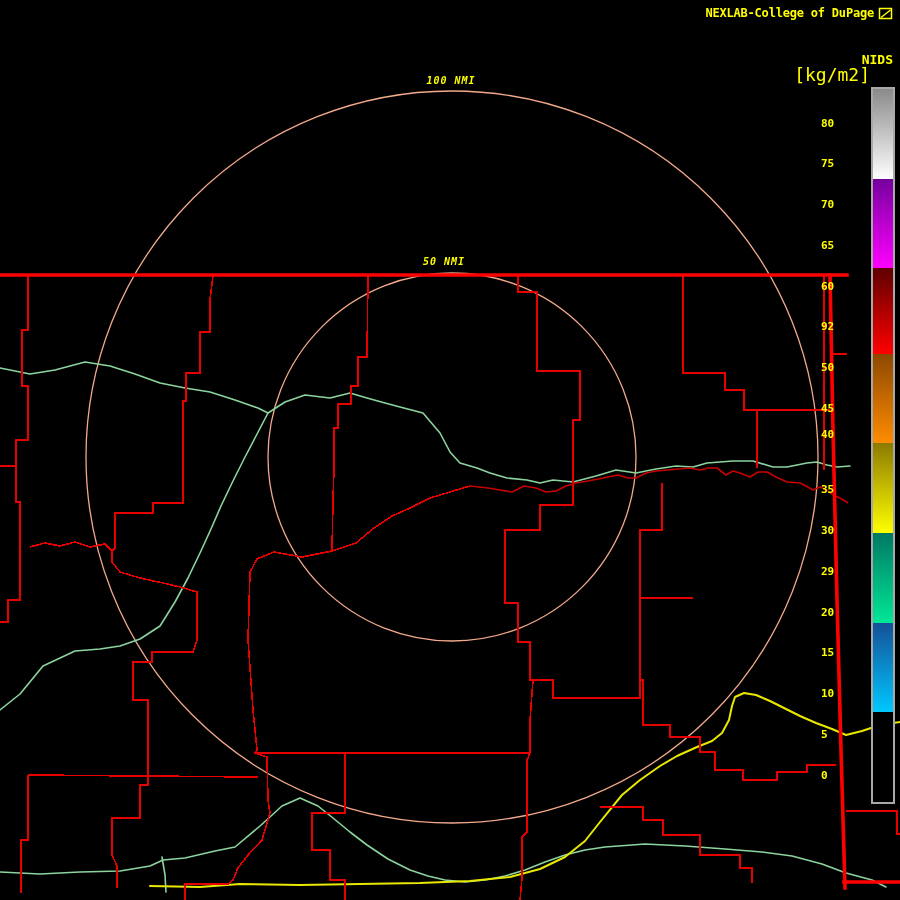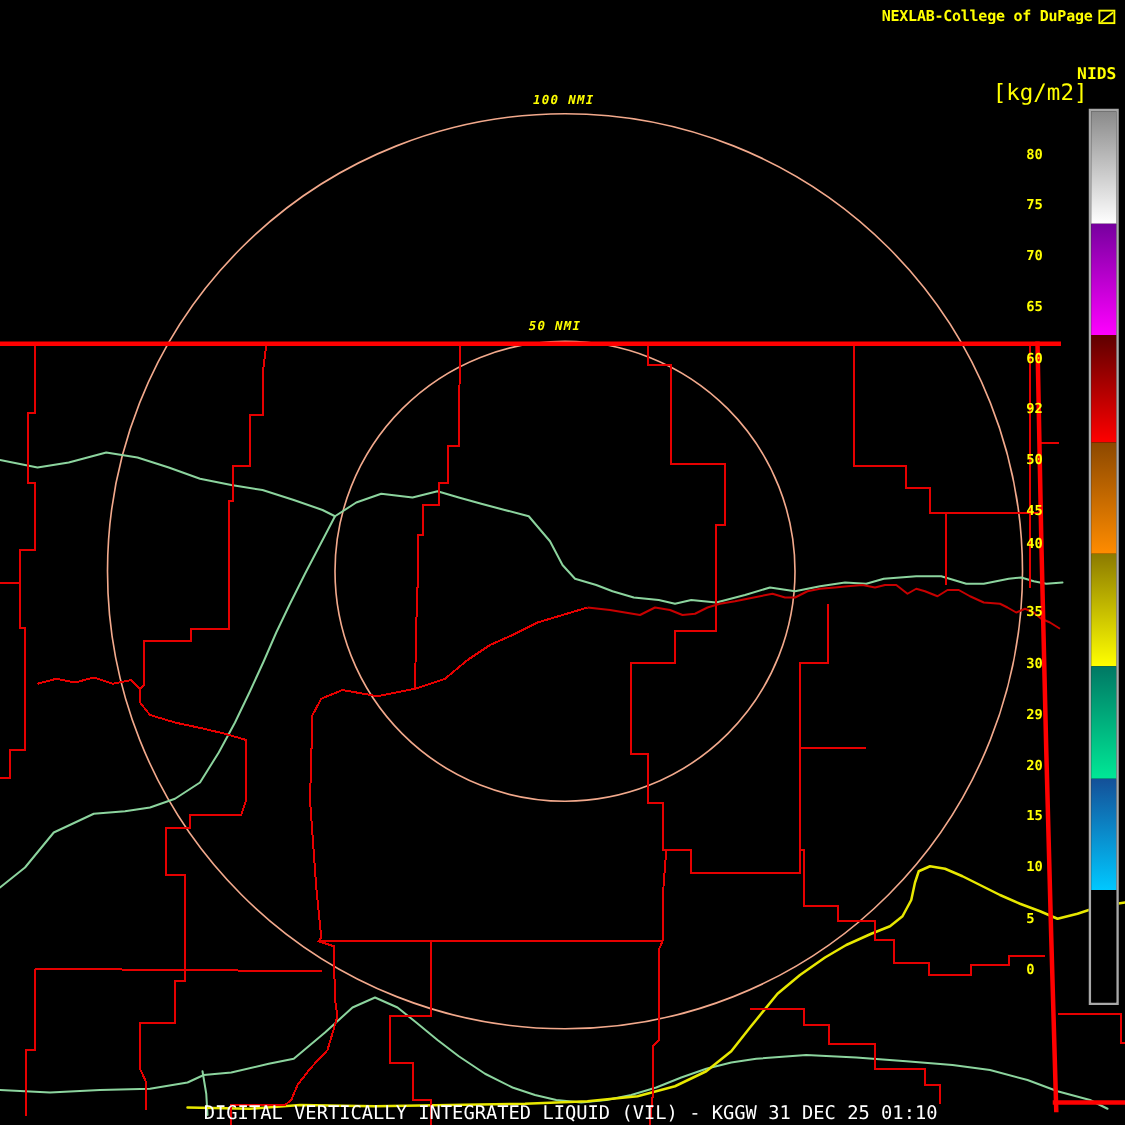--- a/index.html
+++ b/index.html
@@ -139,15 +139,14 @@
       <div class="cb-tick" style="top: 482.354px; left: 821px;">35</div>
       <div class="cb-tick" style="top: 523.097px; left: 821px;">30</div>
       <div class="cb-tick" style="top: 563.84px; left: 821px;">29</div>
       <div class="cb-tick" style="top: 604.583px; left: 821px;">20</div>
       <div class="cb-tick" style="top: 645.326px; left: 821px;">15</div>
       <div class="cb-tick" style="top: 686.069px; left: 821px;">10</div>
       <div class="cb-tick" style="top: 726.811px; left: 821px;">5</div>
       <div class="cb-tick" style="top: 767.554px; left: 821px;">0</div>
     </div>
 
-  <div class="status-bar" style="color: rgb(255, 255, 255);">DIGITAL VERTICALLY INTEGRATED LIQUID (VIL) - KGGW 31 DEC 25 01:10</div>
 
 </div>
 
 </body></html>

